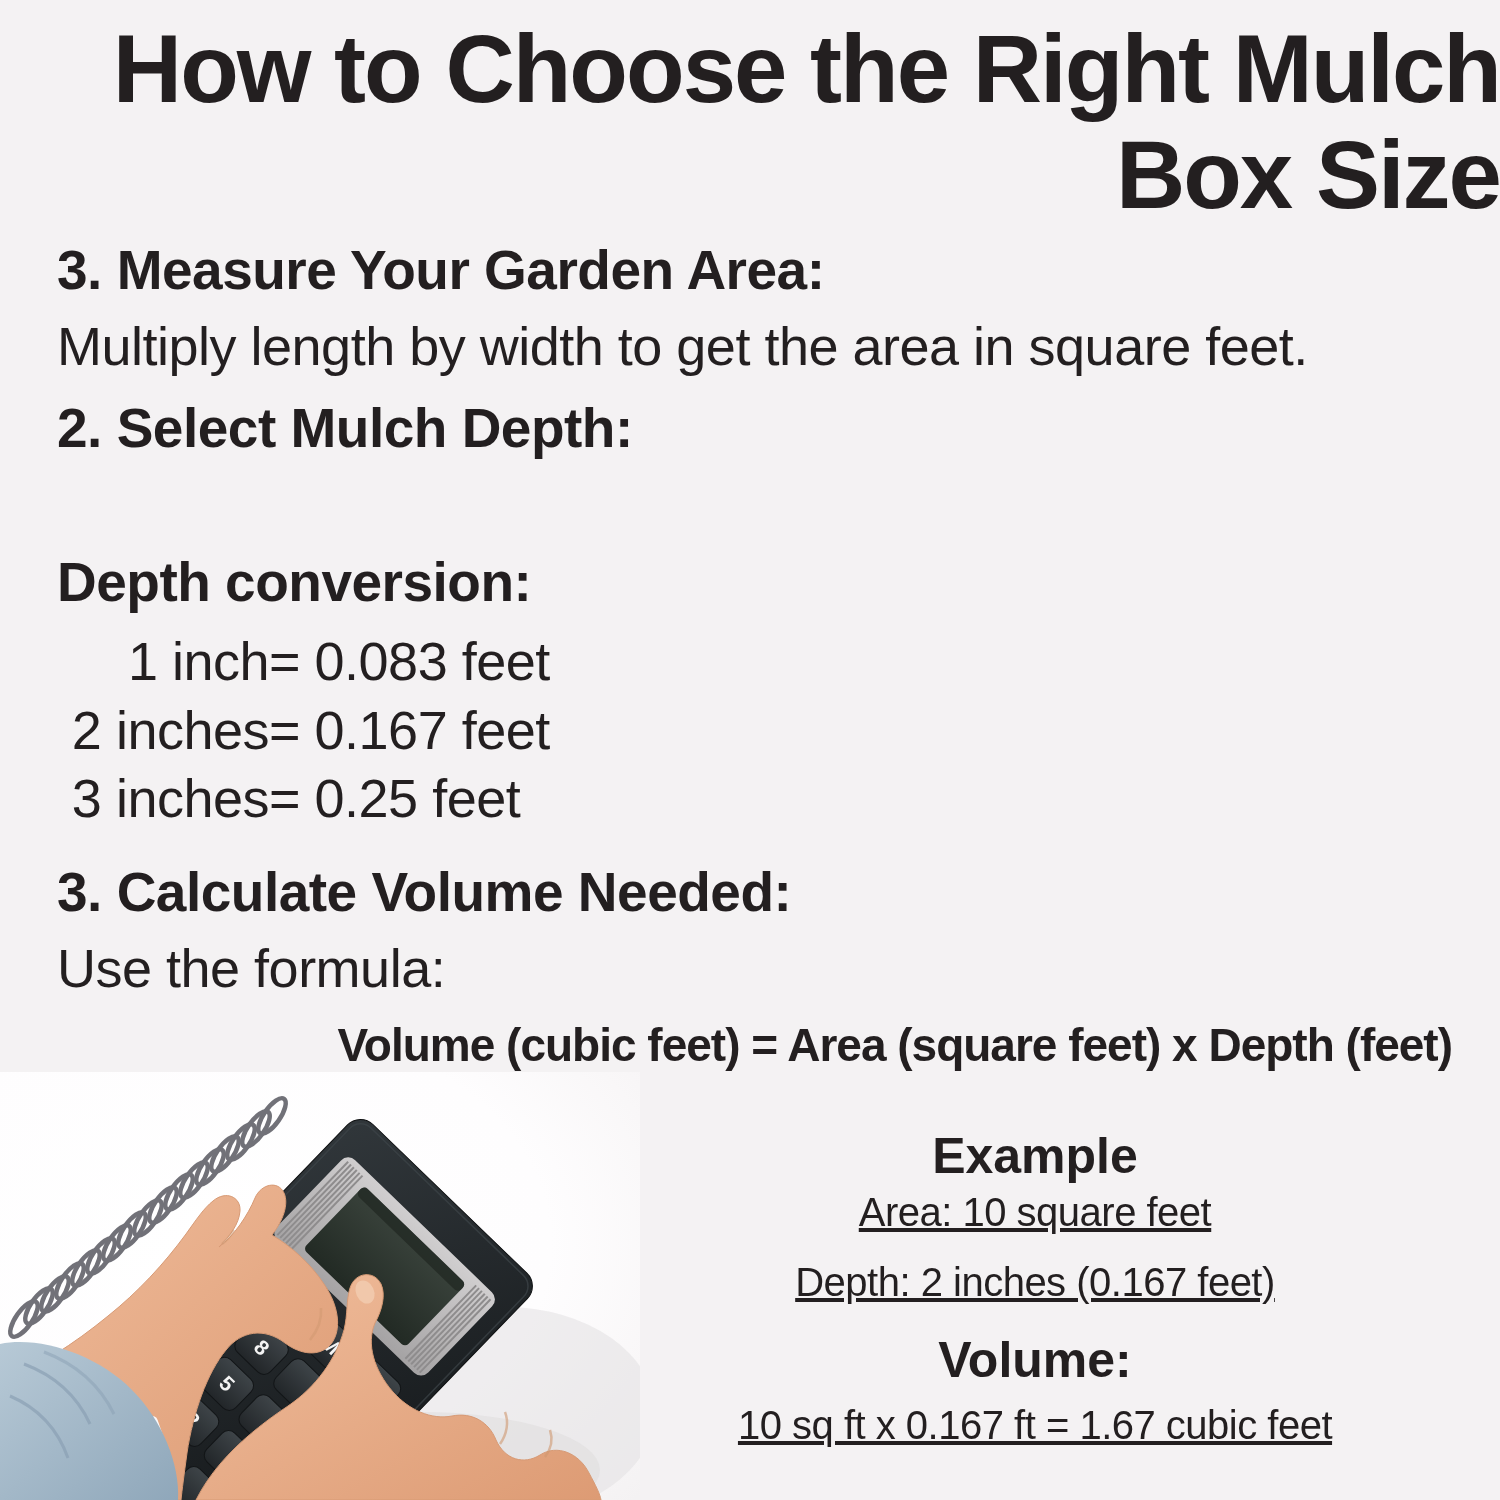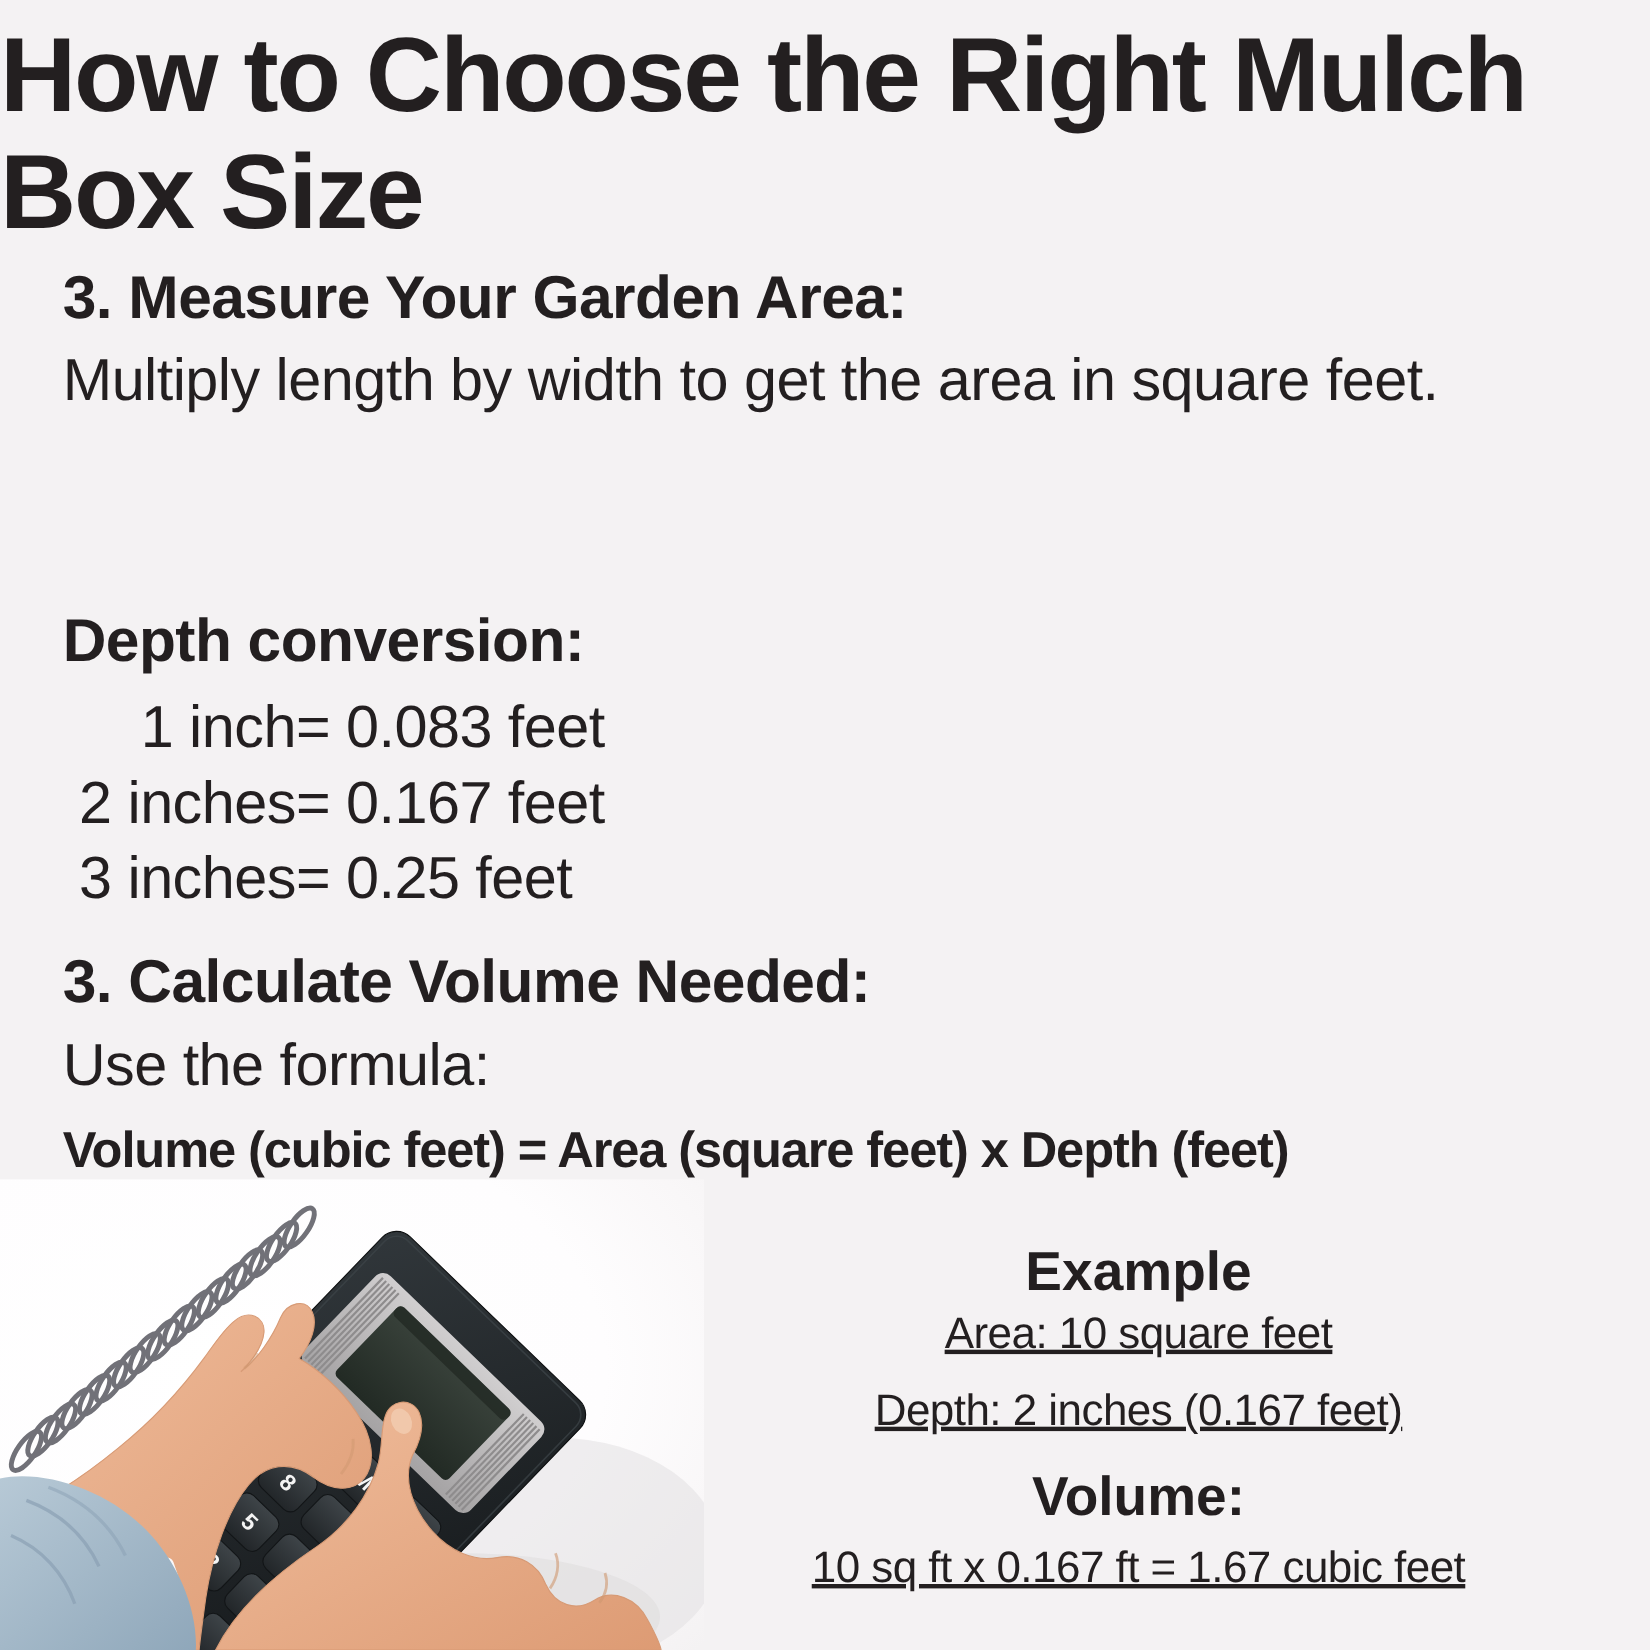--- a/index.html
+++ b/index.html
@@ -6,45 +6,46 @@
   #poster{
     position:relative;
     width:1500px;height:1500px;
     background:#f4f2f3;
     overflow:hidden;
     font-family:"Liberation Sans","DejaVu Sans",sans-serif;
     color:#231f20;
   }
   .abs{position:absolute;left:57px;width:1395px;line-height:1.2;white-space:nowrap;}
   .title{
-    left:0;width:1500px;text-align:left;
+    left:0;width:1500px;text-align:right;
     font-size:96px;font-weight:700;letter-spacing:-2px;line-height:1.1;
   }
   .h{font-size:55px;font-weight:700;letter-spacing:-0.5px;}
   .b{font-size:54px;font-weight:400;letter-spacing:-0.5px;}
-  .formula{font-size:46px;font-weight:700;letter-spacing:-1px;}
+  .formula{font-size:46px;font-weight:700;letter-spacing:-1px;text-align:right;}
   .conv-label{display:inline-block;width:212px;text-align:right;}
   .ex{left:600px;width:870px;text-align:center;}
   .ex-h{font-size:50px;font-weight:700;}
   .ex-b{font-size:40px;font-weight:400;letter-spacing:-0.5px;text-decoration:underline;}
   #photo{position:absolute;left:0;top:1072px;width:640px;height:428px;}
   .btn-label{font:700 21px "Liberation Sans","DejaVu Sans",sans-serif;fill:#f4f4f4;text-anchor:middle;}
   .btn-label-sm{font:700 13px "Liberation Sans","DejaVu Sans",sans-serif;fill:#ffffff;text-anchor:middle;}
 </style>
 </head>
 <body>
 
 <div id="poster">
 
   <div class="abs title" style="top:16px">How to Choose the Right Mulch</div>
   <div class="abs title" style="top:122px">Box Size</div>
 
   <div class="abs h" style="top:237px">3. Measure Your Garden Area:</div>
   <div class="abs b" style="top:314px">Multiply length by width to get the area in square feet.</div>
 
+  <div class="abs h" style="top:395px">2. Select Mulch Depth:</div>
 
   <div class="abs h" style="top:549px">Depth conversion:</div>
   <div class="abs b" style="top:629px">
     <span class="conv-label">1 inch</span><span>= 0.083 feet</span>
   </div>
   <div class="abs b" style="top:698px">
     <span class="conv-label">2 inches</span><span>= 0.167 feet</span>
   </div>
   <div class="abs b" style="top:766px">
     <span class="conv-label">3 inches</span><span>= 0.25 feet</span>

